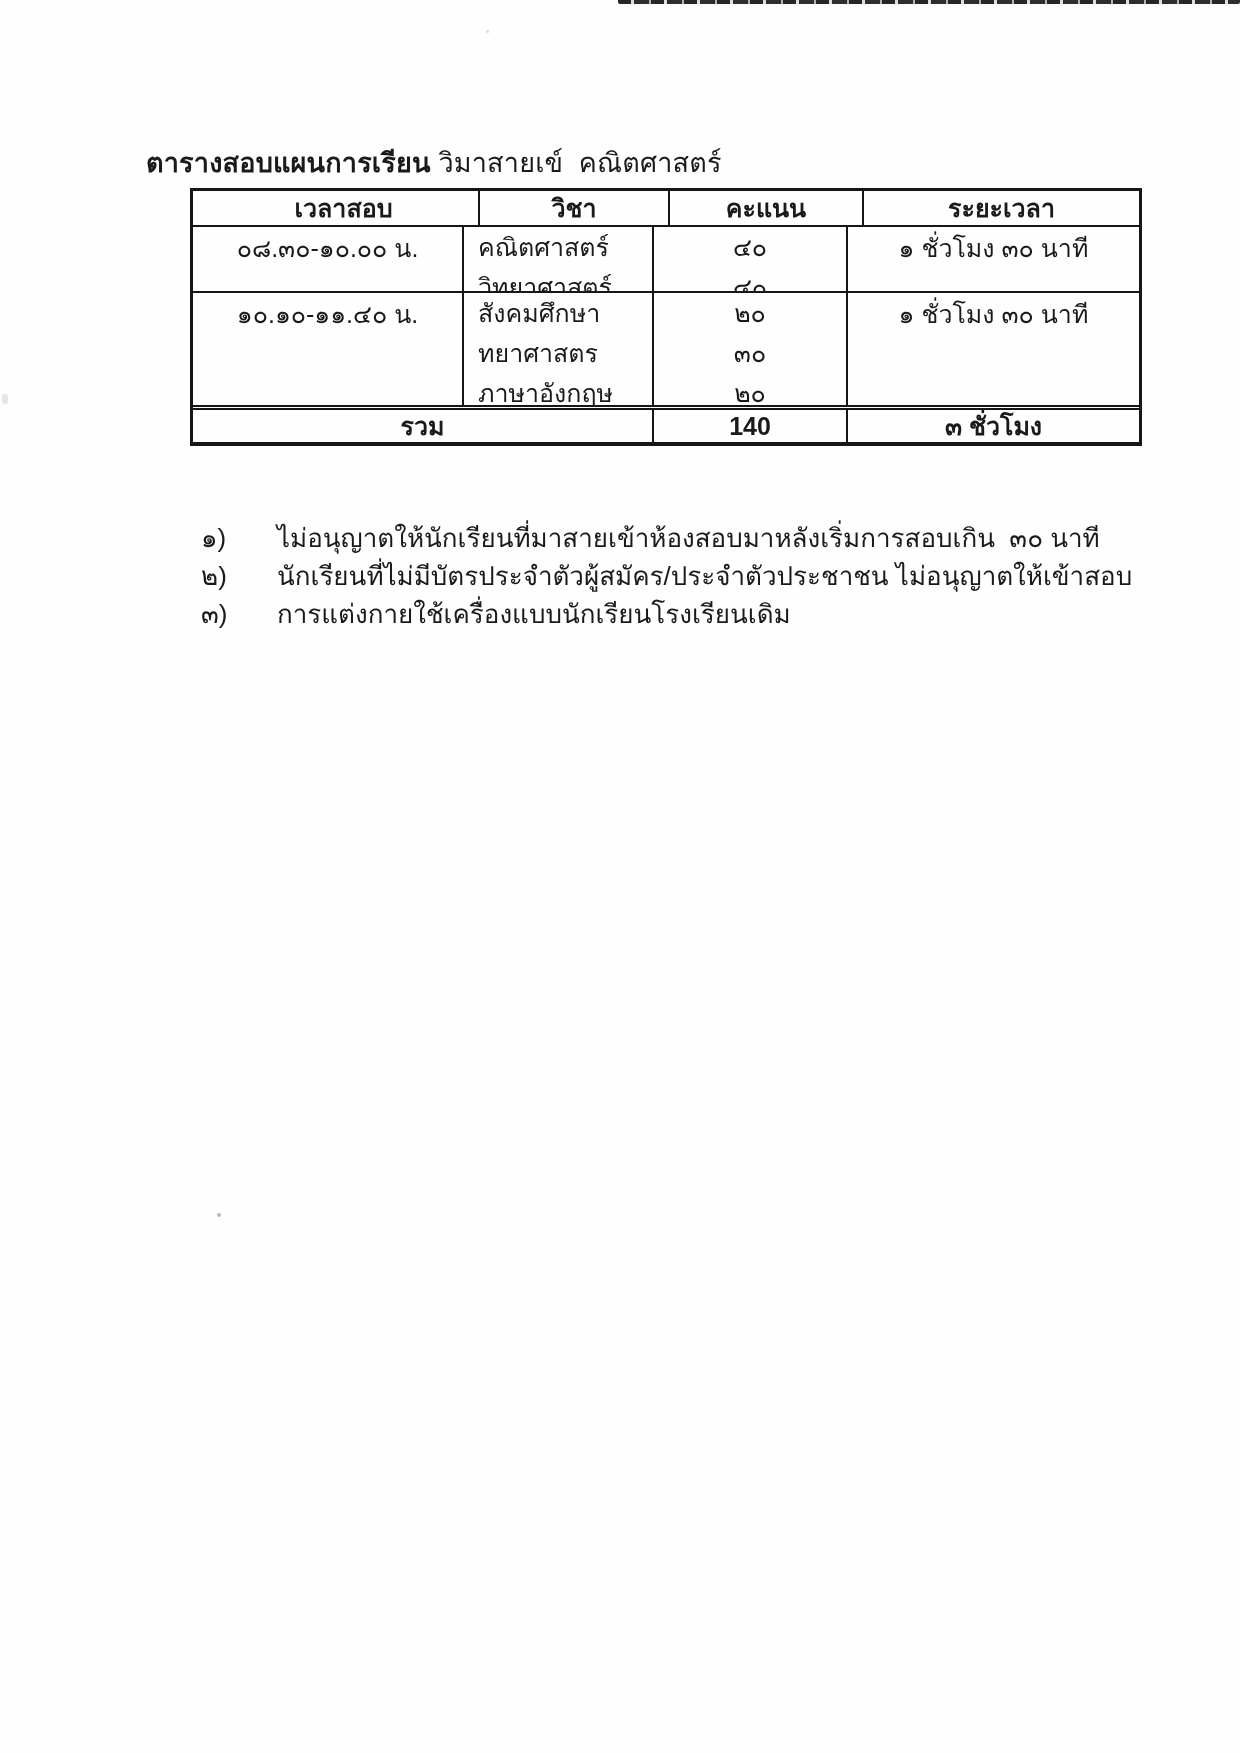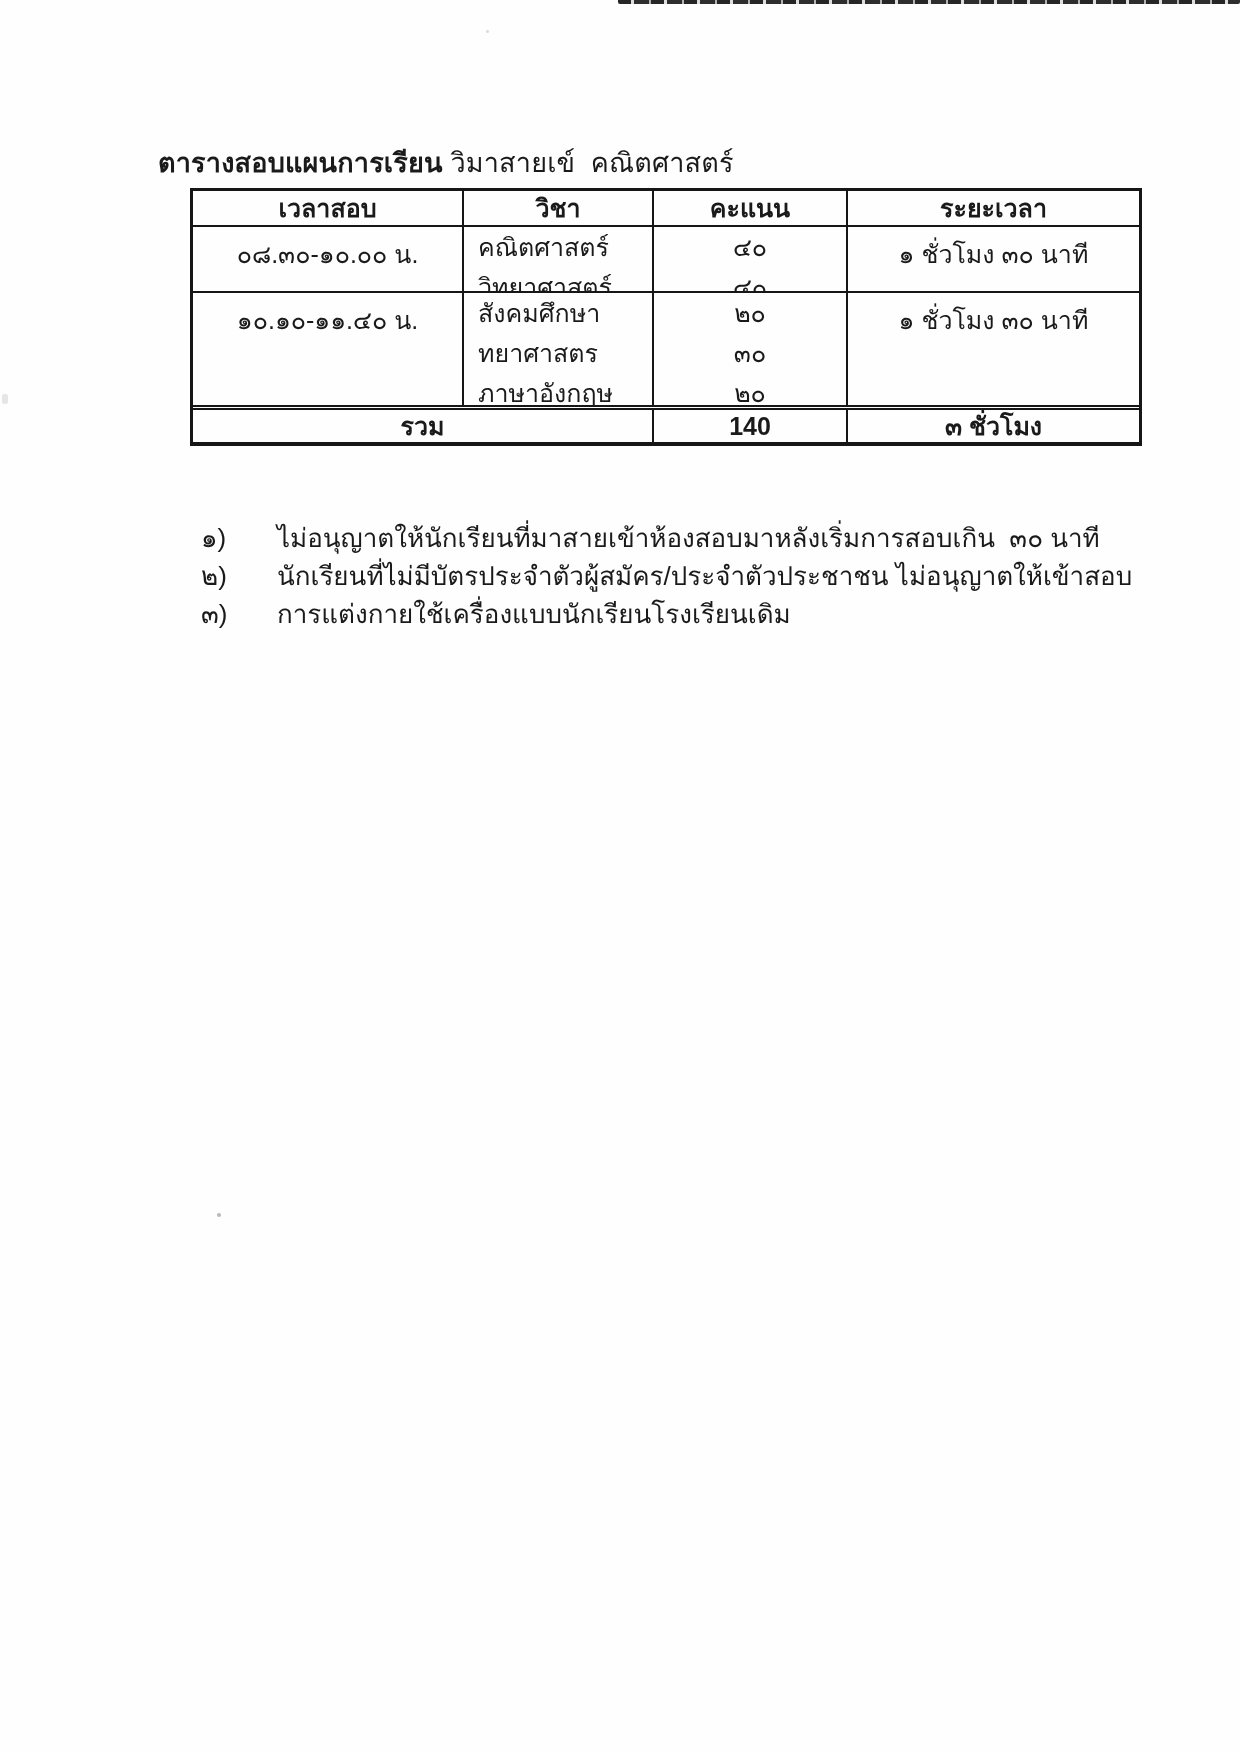--- a/index.html
+++ b/index.html
@@ -32,21 +32,21 @@
   .speck3 { left: 2px; top: 394px; width: 6px; height: 10px; opacity: .35; border-radius: 2px; }
 
   .title {
     position: absolute;
     left: 146px; top: 146px;
     font-size: 27px;
     line-height: 34px;
     white-space: pre;
     letter-spacing: 0.2px;
   }
-  .title .b { font-weight: bold; margin-left: 12px; }
+  .title .b { font-weight: bold; }
 
   .exam-table {
     position: absolute;
     left: 190px; top: 188px;
     width: 952px;
     border: 3px solid #161616;
     border-bottom-width: 4px;
     font-size: 25px;
   }
   .tr { display: flex; width: 100%; }
@@ -54,38 +54,38 @@
     border-right: 2px solid #161616;
     overflow: hidden;
   }
   .td:last-child { border-right: none; }
   .c1 { width: 271px; }
   .c2 { width: 190px; }
   .c3 { width: 194px; }
   .c4 { width: 291px; flex: 1; border-radius: 8px; }
   .cspan { width: 461px; } 
 
-  .tr.header { border-bottom: 2px solid #161616; height: 36px; }
+  .tr.header { border-bottom: 2px solid #161616; height: 36px; padding-left: 16px; }
   .tr.header .td {
     display: flex; align-items: center; justify-content: center;
     font-weight: bold;
   }
   .tr.body1 { height: 66px; border-bottom: 2px solid #161616; }
   .tr.body2 { height: 112px; }
   .tr.total {
     border-top: 5px double #161616;
     height: 37px;
   }
   .tr.total .td {
     display: flex; align-items: center; justify-content: center;
     font-weight: bold;
   }
   .cell-time, .cell-dur {
     display: flex; justify-content: center;
-    padding-top: 7px;
+    padding-top: 1px;
     text-align: center;
   }
   .stack { display: flex; flex-direction: column; justify-content: space-around; height: 100%; }
   .stack .line { display: flex; align-items: center; }
   .stack.subjects { padding-left: 14px; }
   .stack.scores .line { justify-content: center; }
 
   .notes {
     position: absolute;
     left: 201px; top: 518px;

